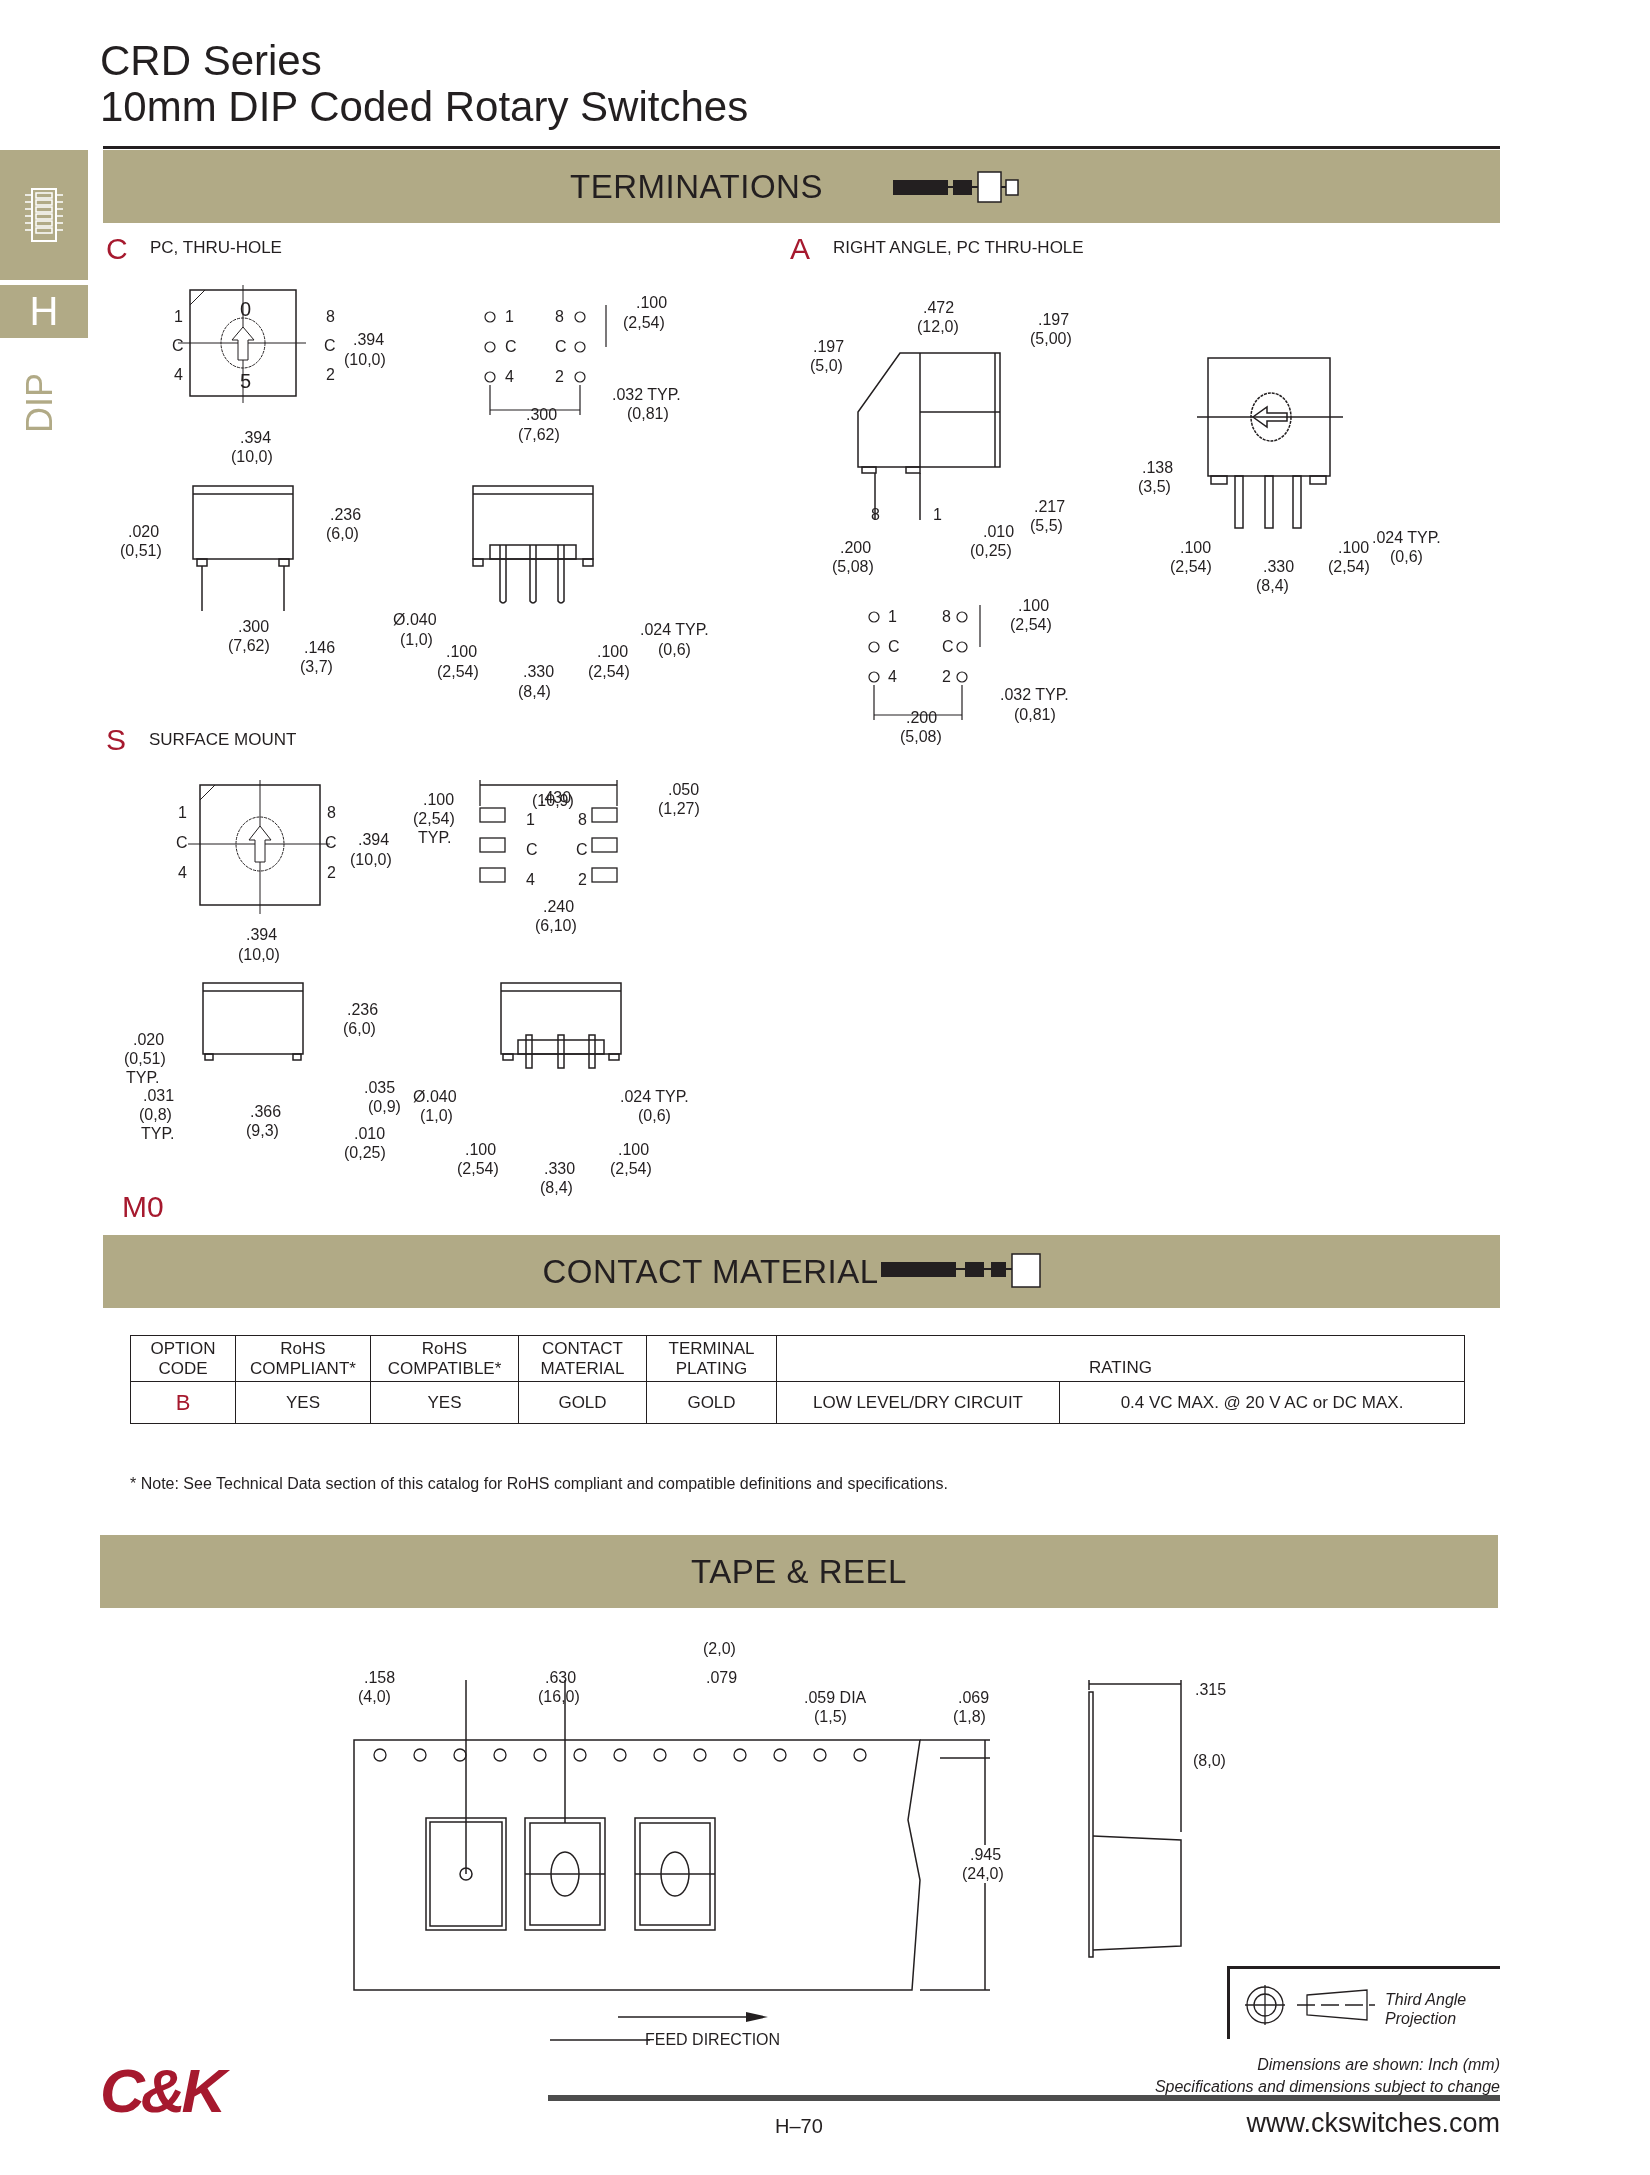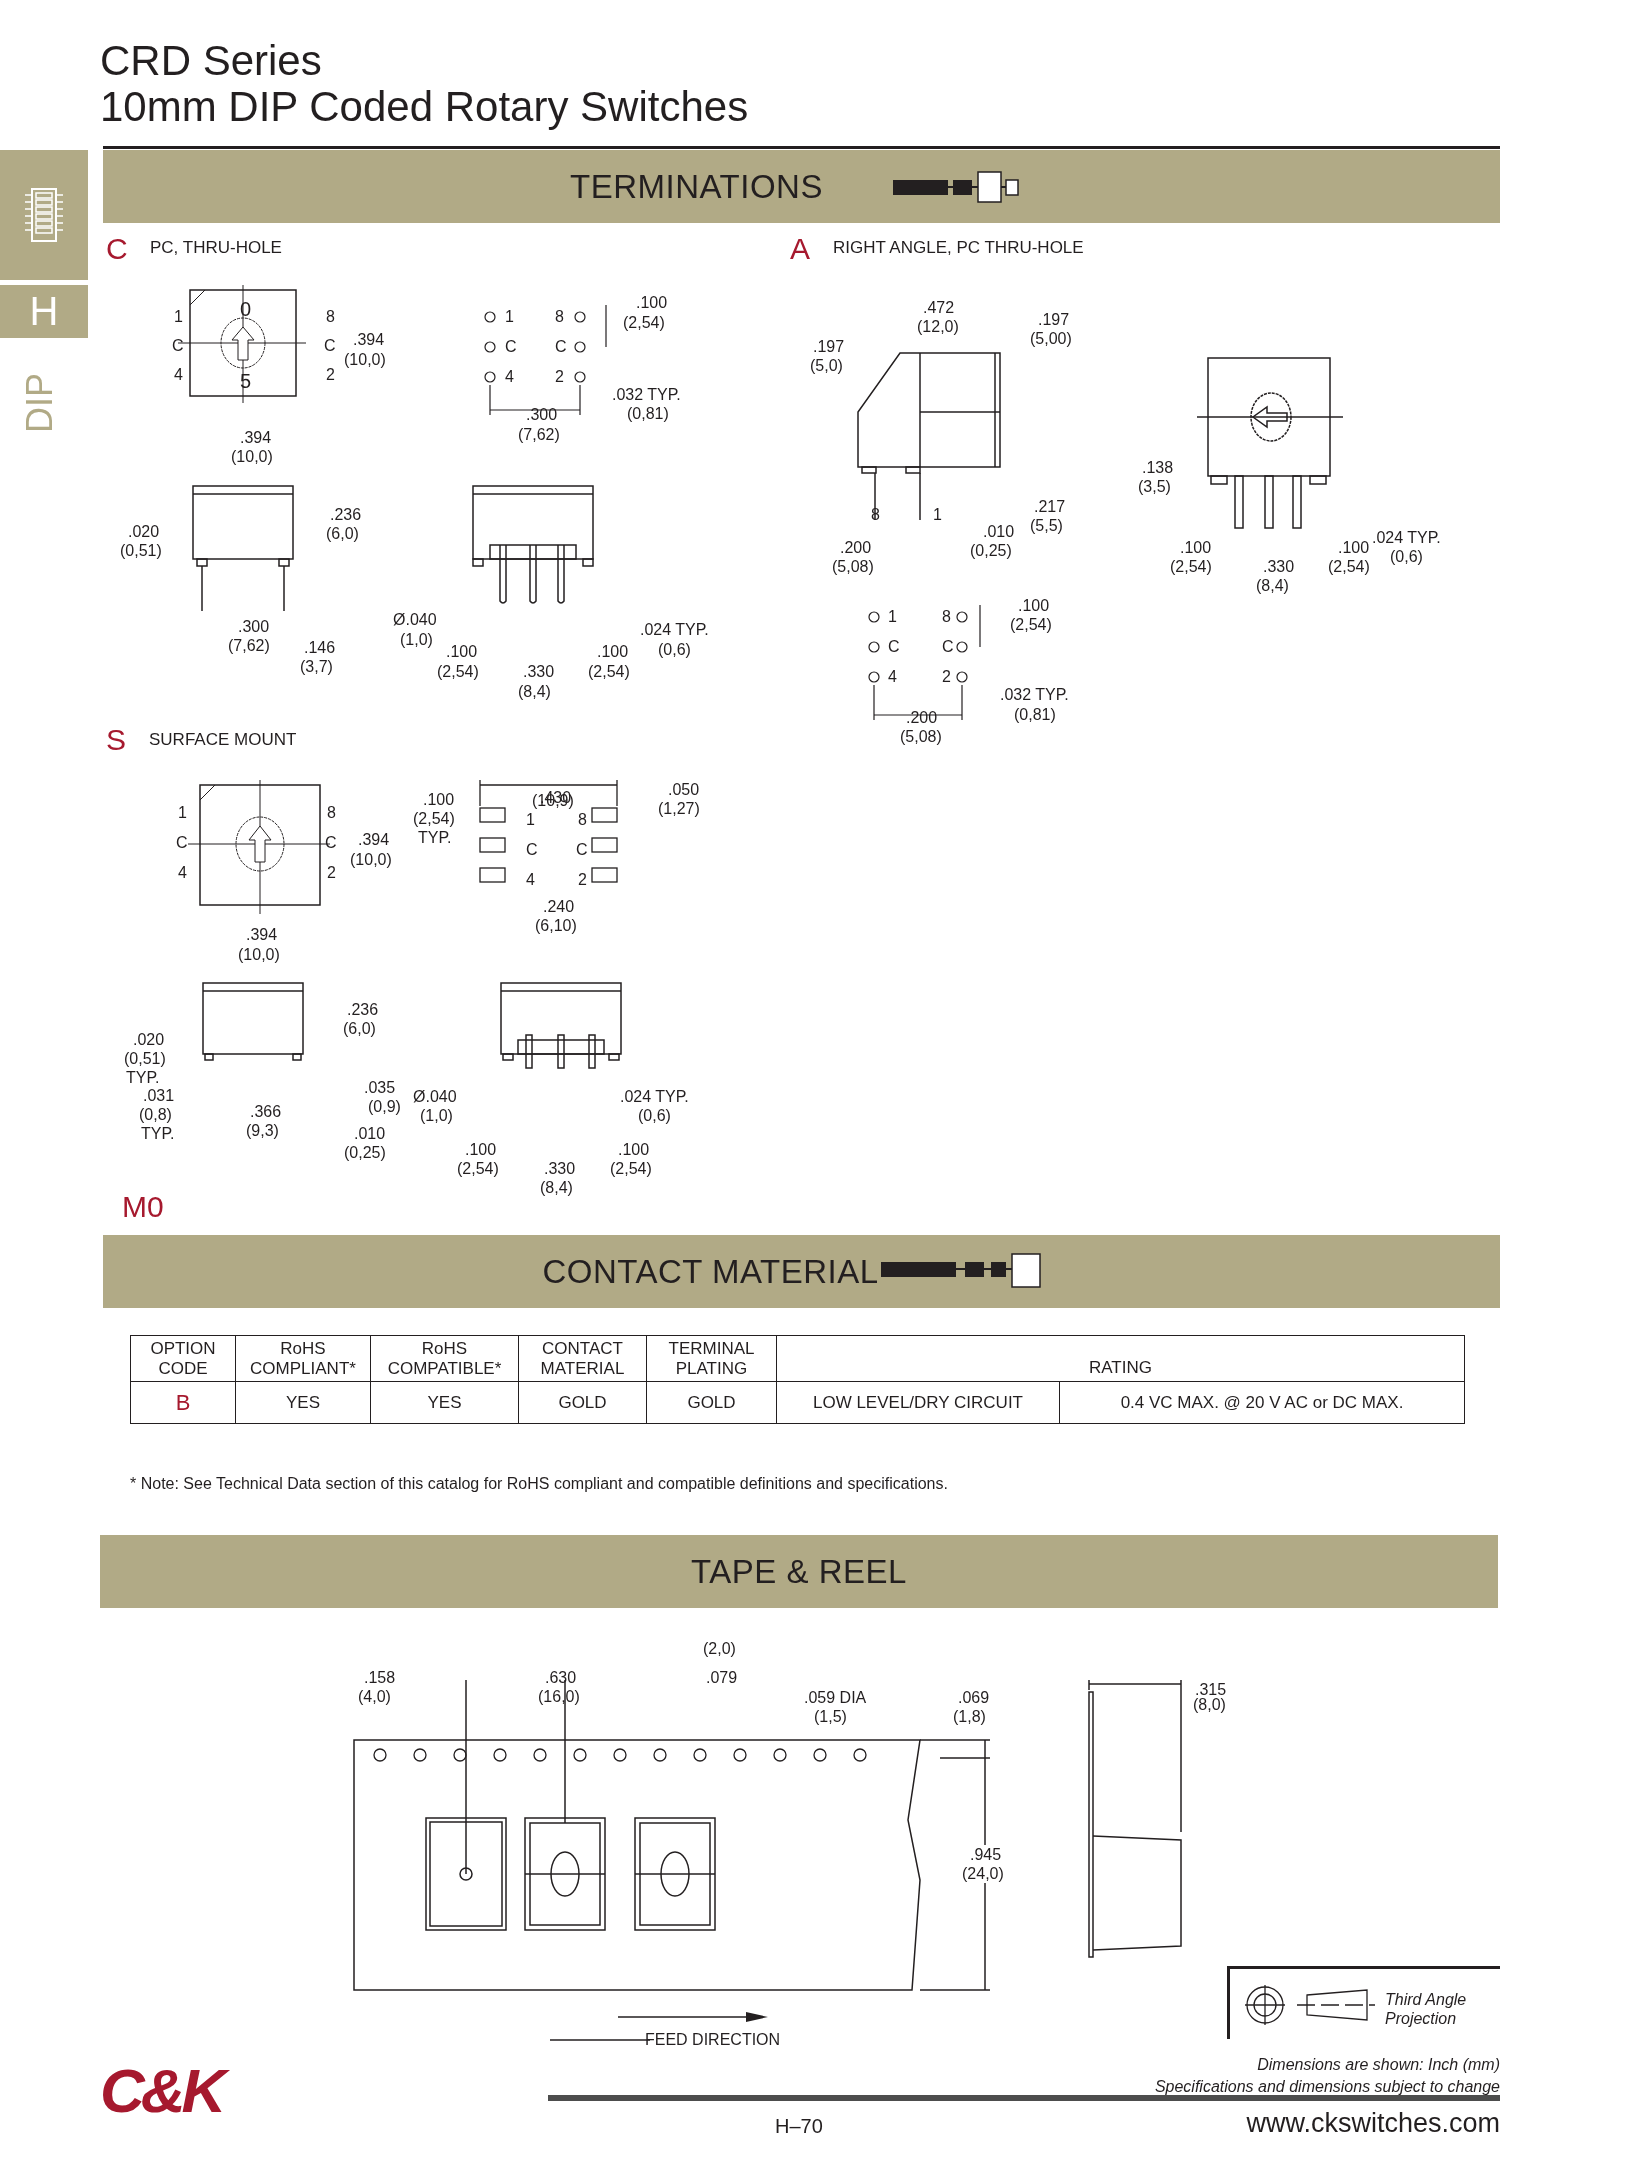--- a/index.html
+++ b/index.html
@@ -450,21 +450,21 @@
 <svg style="left:1085px;top:1680px;" width="120" height="300">
   <g fill="none" stroke="#231f20" stroke-width="1.5">
     <rect x="4" y="12" width="4" height="265"></rect>
     <path d="M8 156 L96 160 L96 266 L8 270"></path>
     <line x1="96" y1="0" x2="96" y2="152"></line>
     <line x1="4" y1="0" x2="4" y2="10"></line>
     <line x1="4" y1="4" x2="96" y2="4"></line>
   </g>
 </svg>
 <div class="abs dim" style="left:1195px;top:1680px;">.315</div>
-<div class="abs dim" style="left:1193px;top:1695px;">(8,0)</div>
+<div class="abs dim" style="left:1193px;top:1751px;">(8,0)</div>
 
 <div class="abs" style="left:1227px;top:1966px;width:273px;height:73px;border-top:3px solid #231f20;border-left:3px solid #231f20;"></div>
 <svg style="left:1245px;top:1985px;" width="130" height="40">
   <g fill="none" stroke="#231f20" stroke-width="1.3">
     <circle cx="20" cy="20" r="18"></circle>
       <circle cx="20" cy="20" r="11"></circle>
     <line x1="0" y1="20" x2="40" y2="20"></line>
       <line x1="20" y1="0" x2="20" y2="40"></line>
     <path d="M62 10 L122 5 L122 35 L62 30 Z"></path>
     <line x1="52" y1="20" x2="130" y2="20" stroke-dasharray="18,6"></line>

